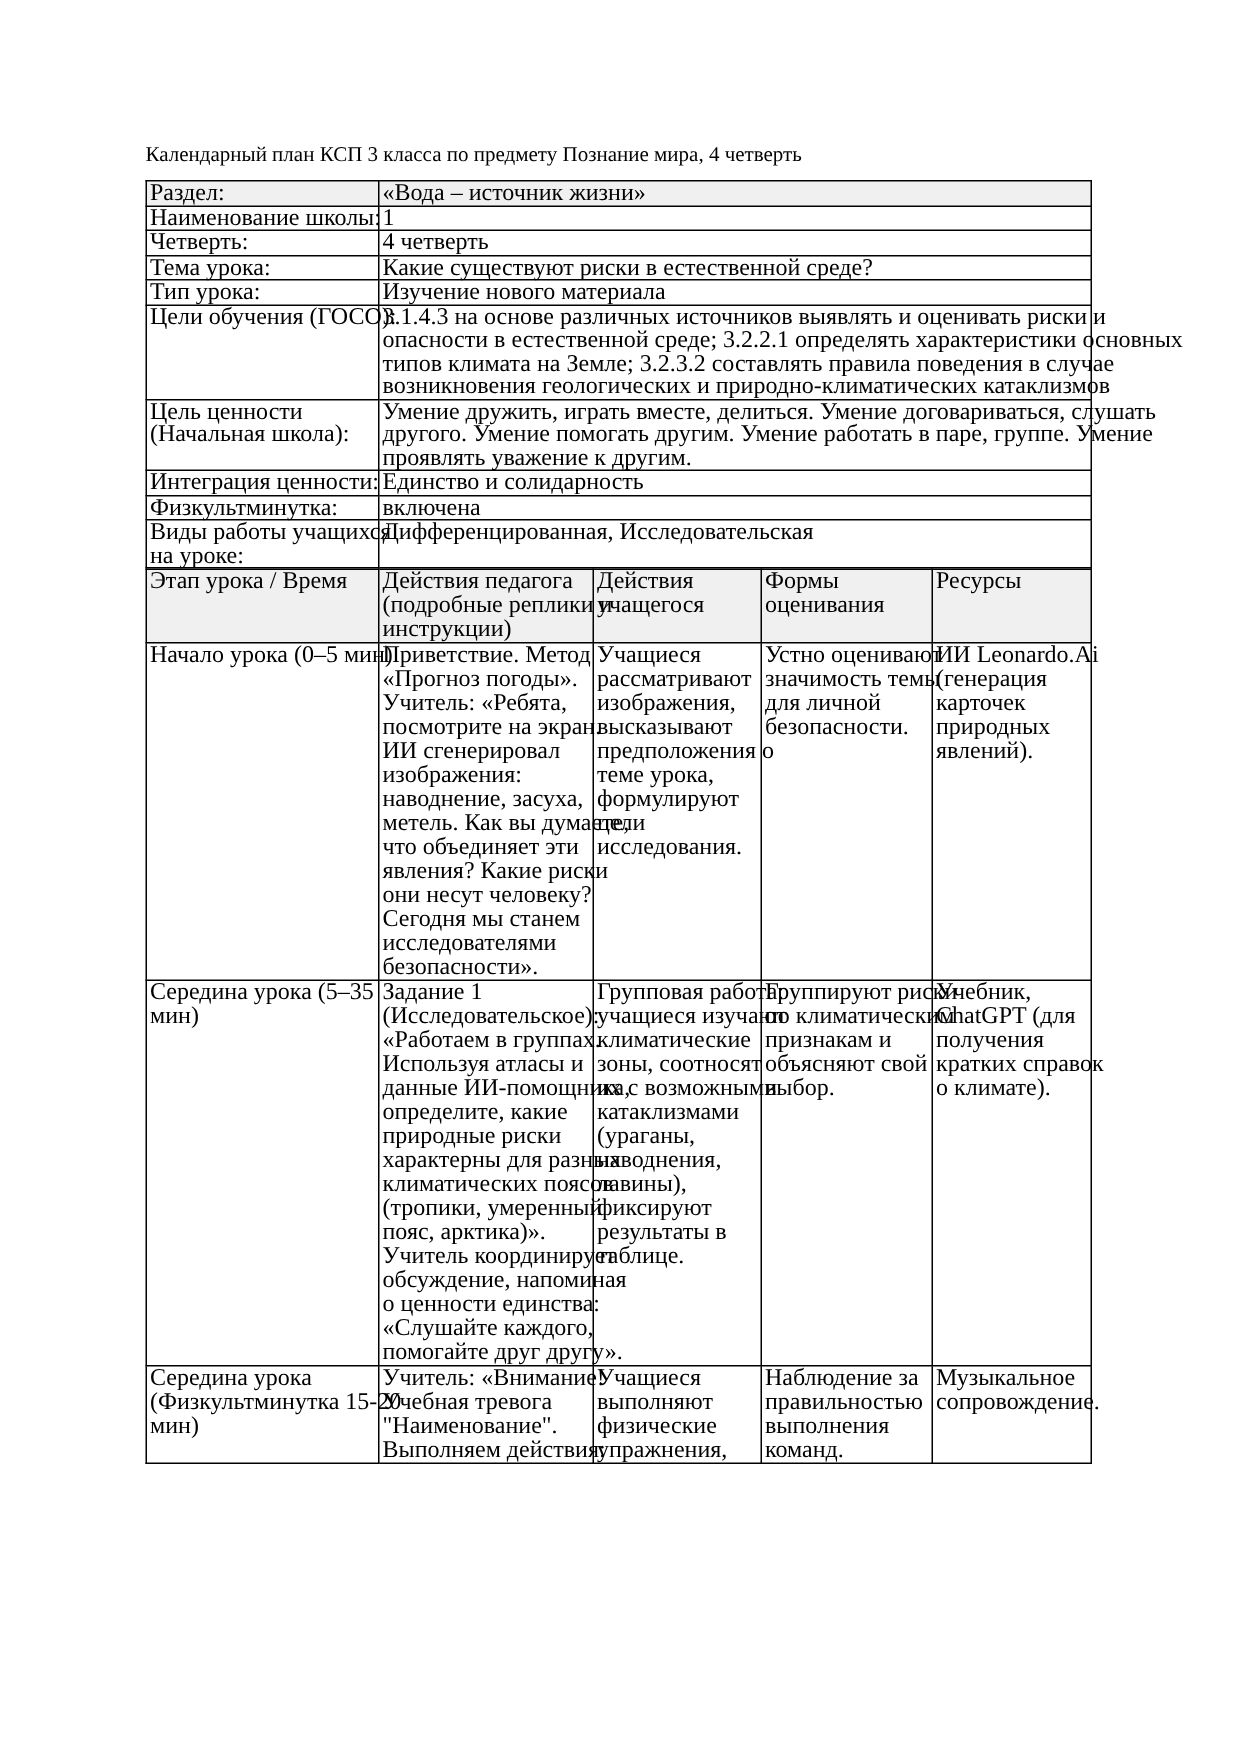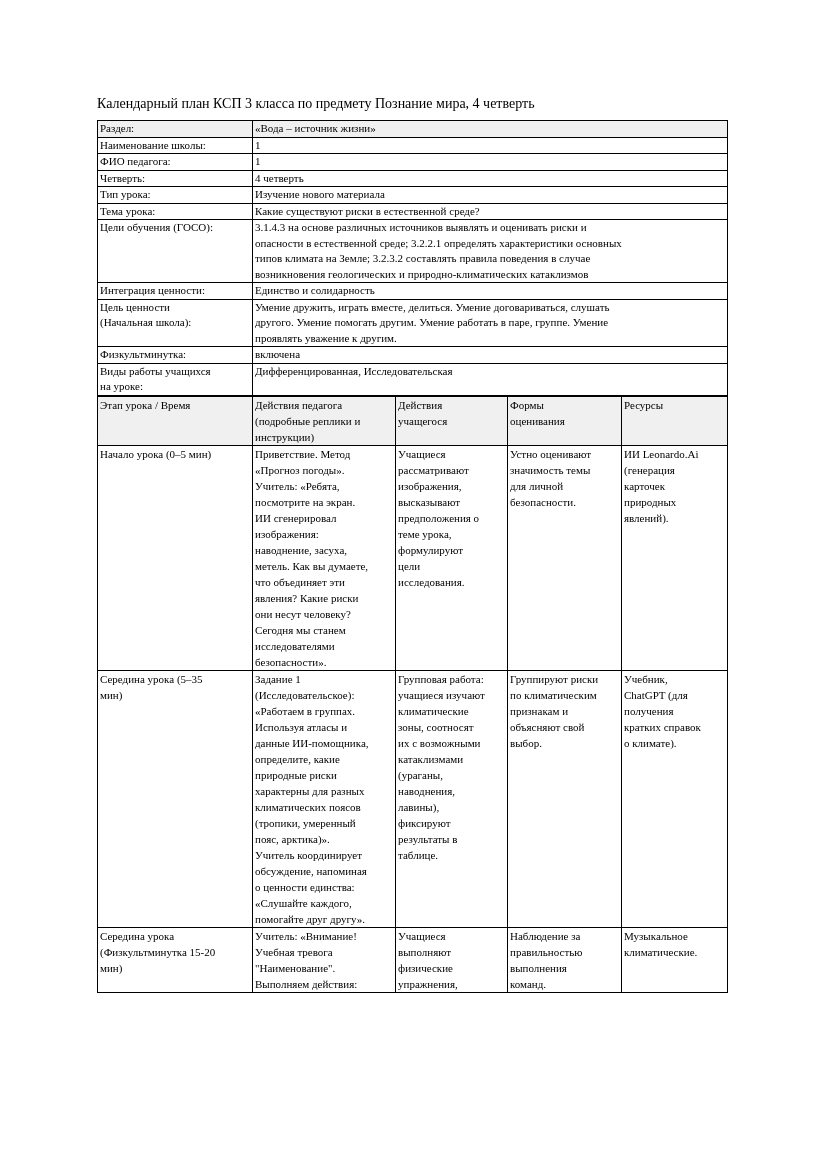--- a/index.html
+++ b/index.html
@@ -26,21 +26,21 @@
   table {
     border-collapse: collapse;
     table-layout: fixed;
     width: 630px;
   }
   td, th {
     border: 1px solid #000000;
     vertical-align: top;
     text-align: left;
     font-weight: normal;
-    font-size: 11px;
+    font-size: 16px;
     padding: 0 2px 0 2px;
     white-space: pre;
     overflow: visible;
     margin-left: 21px;
   }
   .info-table td { line-height: 15.5px; }
   .lesson-table td, .lesson-table th { line-height: 16px; }
   .shaded td, .shaded th { background: #f0f0f0; }
   .section-label {
     font-size: 14px;
@@ -64,52 +64,48 @@
     <tbody>
       <tr class="shaded">
         <td>Раздел:</td>
         <td>«Вода – источник жизни»</td>
       </tr>
       <tr>
         <td>Наименование школы:</td>
         <td>1</td>
       </tr>
       <tr>
-        <td>ФИО педагога:</td>
-        <td>1</td>
-      </tr>
-      <tr>
         <td>Четверть:</td>
         <td>4 четверть</td>
       </tr>
       <tr>
+        <td>Тема урока:</td>
+        <td>Какие существуют риски в естественной среде?</td>
+      </tr>
+      <tr>
         <td>Тип урока:</td>
         <td>Изучение нового материала</td>
-      </tr>
-      <tr>
-        <td>Тема урока:</td>
-        <td>Какие существуют риски в естественной среде?</td>
       </tr>
       <tr>
         <td>Цели обучения (ГОСО):</td>
         <td>3.1.4.3 на основе различных источников выявлять и оценивать риски и
 опасности в естественной среде; 3.2.2.1 определять характеристики основных
 типов климата на Земле; 3.2.3.2 составлять правила поведения в случае
 возникновения геологических и природно-климатических катаклизмов</td>
       </tr>
       <tr>
-        <td>Интеграция ценности:</td>
-        <td>Единство и солидарность</td>
-      </tr>
-      <tr>
         <td>Цель ценности
 (Начальная школа):</td>
         <td>Умение дружить, играть вместе, делиться. Умение договариваться, слушать
 другого. Умение помогать другим. Умение работать в паре, группе. Умение
 проявлять уважение к другим.</td>
+      </tr>
+      <tr>
+        <td>Интеграция ценности:</td>
+        <td>Единство и солидарность</td>
       </tr>
       <tr>
         <td>Физкультминутка:</td>
         <td>включена</td>
       </tr>
       <tr>
         <td>Виды работы учащихся
 на уроке:</td>
         <td>Дифференцированная, Исследовательская</td>
       </tr>
@@ -226,18 +222,18 @@
 Выполняем действия:</td>
         <td>Учащиеся
 выполняют
 физические
 упражнения,</td>
         <td>Наблюдение за
 правильностью
 выполнения
 команд.</td>
         <td>Музыкальное
-климатические.</td>
+сопровождение.</td>
       </tr>
     </tbody>
   </table>
 
 </div>
 
 </body></html>

